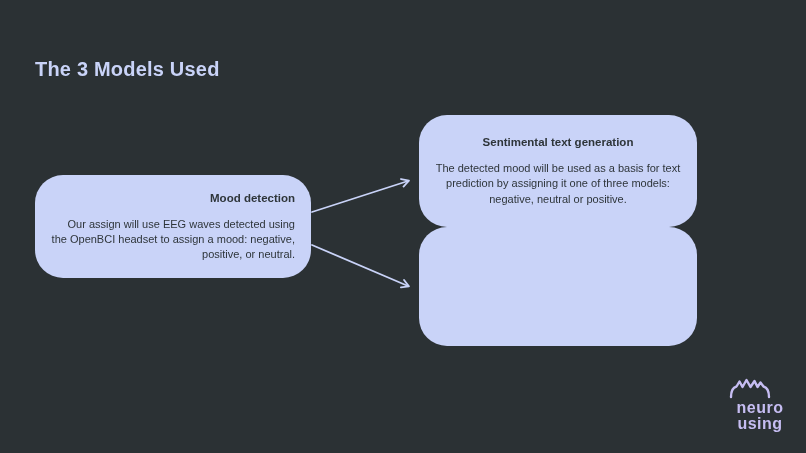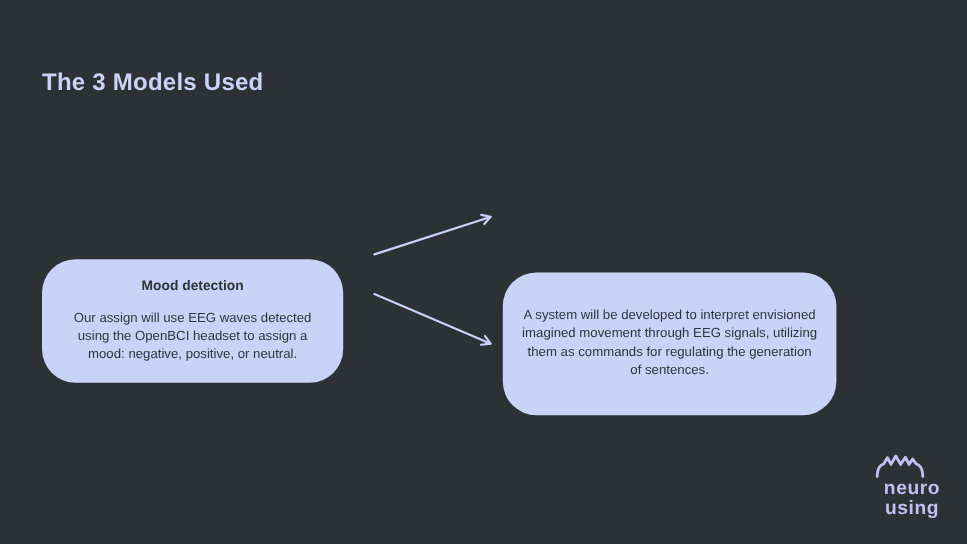--- a/index.html
+++ b/index.html
@@ -33,21 +33,21 @@
     display:flex;flex-direction:column;justify-content:center;
     padding:0 16px;
   }
   .card-title{
     font-size:11.5px;font-weight:700;line-height:1.3;
     margin-bottom:11px;
   }
   .card-body{
     font-size:11px;line-height:1.38;
   }
-  .card-mood{left:35px;top:175px;width:251px;height:103px;text-align:center;margin-top:41px;}
+  .card-mood{left:35px;top:175px;width:276px;height:103px;text-align:right;}
   .card-sentimental{left:419px;top:115px;width:278px;height:112px;text-align:center;}
   .card-handsfree{left:419px;top:227px;width:278px;height:119px;text-align:center;}
   .arrows{
     position:absolute;left:0;top:0;width:806px;height:453px;
     pointer-events:none;
   }
   .logo{
     position:absolute;left:714px;top:378px;width:72px;
     display:flex;flex-direction:column;align-items:center;
     color:var(--logo);
@@ -63,23 +63,26 @@
 
 <div class="slide">
 
   <div class="slide-title">The 3 Models Used</div>
 
   <div class="card card-mood">
     <div class="card-title">Mood detection</div>
     <div class="card-body">Our assign will use EEG waves detected using the OpenBCI headset to assign a mood: negative, positive, or neutral.</div>
   </div>
 
+  <div class="card card-sentimental">
+    <div class="card-title">Sentimental text generation</div>
+    <div class="card-body">The detected mood will be used as a basis for text prediction by assigning it one of three models: negative, neutral or positive.</div>
+  </div>
 
   <div class="card card-handsfree">
-    <div class="card-body">A system will be developed to interpret envisioned imagined movement through EEG signals, utilizing them as commands for regulating the generation of sentences.</div>
   </div>
 
   <svg class="arrows" width="806" height="453" viewBox="0 0 806 453" xmlns="http://www.w3.org/2000/svg" fill="none">
     <defs>
       <marker id="chevron" markerWidth="12" markerHeight="12" refX="7" refY="5" orient="auto" markerUnits="userSpaceOnUse">
         <path d="M1,1 L8,5 L1,9" fill="none" stroke="#c9d3f8" stroke-width="1.8" stroke-linecap="round" stroke-linejoin="round"></path>
       </marker>
     </defs>
     <line x1="312" y1="212" x2="408" y2="181" stroke="#c9d3f8" stroke-width="1.8" stroke-linecap="round" marker-end="url(#chevron)"></line>
     <line x1="312" y1="245" x2="408" y2="286" stroke="#c9d3f8" stroke-width="1.8" stroke-linecap="round" marker-end="url(#chevron)"></line>

